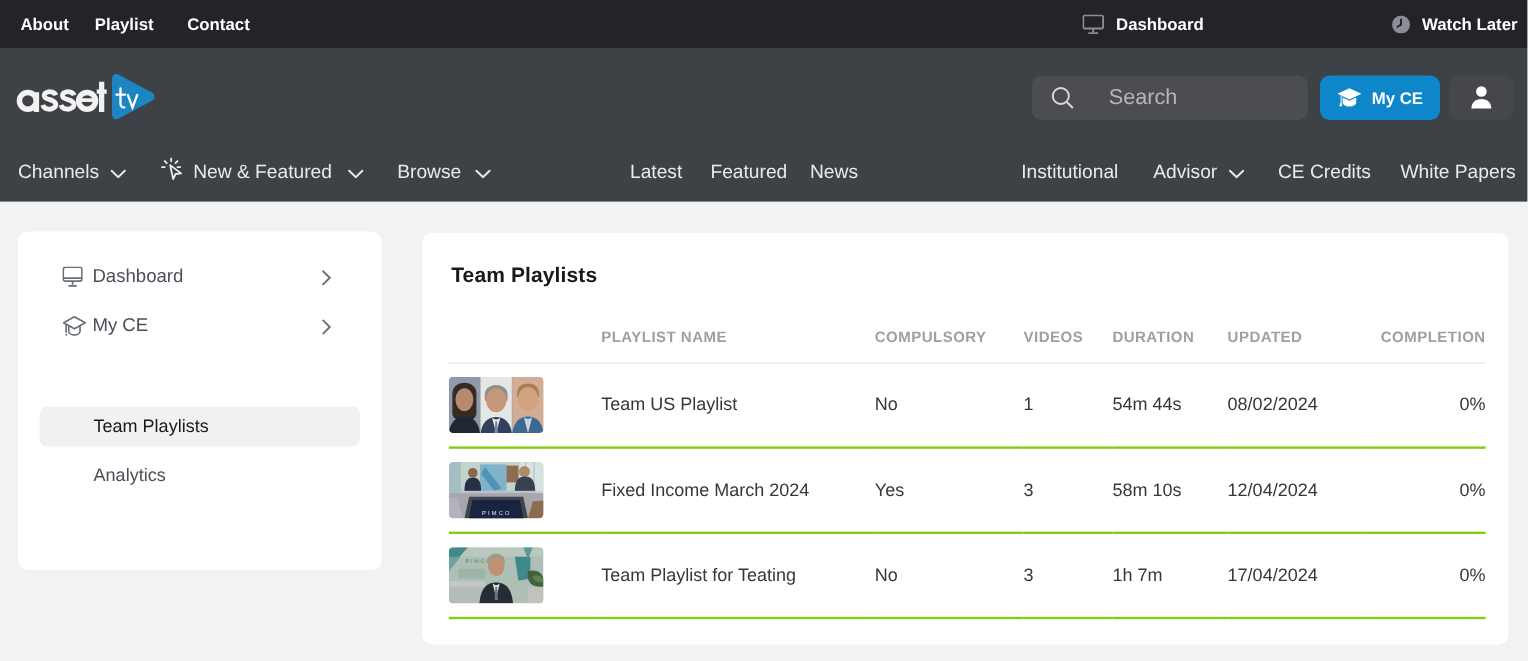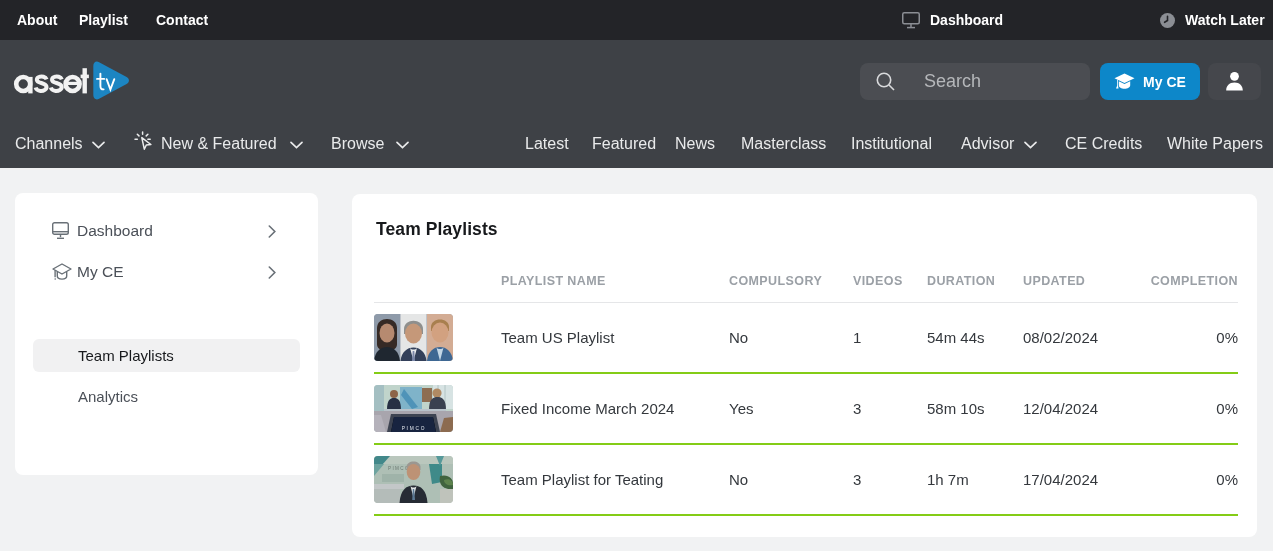--- a/index.html
+++ b/index.html
@@ -126,21 +126,20 @@
     <svg class="chev" style="left:290px" width="13" height="8" viewBox="0 0 13 8" fill="none" stroke="#e9eaeb" stroke-width="1.7" stroke-linecap="round">
         <path d="M1 1.3 L6.5 6.6 L12 1.3"></path>
       </svg>
     <span class="ni" style="left:331px">Browse</span>
     <svg class="chev" style="left:396px" width="13" height="8" viewBox="0 0 13 8" fill="none" stroke="#e9eaeb" stroke-width="1.7" stroke-linecap="round">
         <path d="M1 1.3 L6.5 6.6 L12 1.3"></path>
       </svg>
     <span class="ni" style="left:525px">Latest</span>
     <span class="ni" style="left:592px">Featured</span>
     <span class="ni" style="left:675px">News</span>
-    <span class="ni" style="left:741px">Masterclass</span>
     <span class="ni" style="left:851px">Institutional</span>
     <span class="ni" style="left:961px">Advisor</span>
     <svg class="chev" style="left:1024px" width="13" height="8" viewBox="0 0 13 8" fill="none" stroke="#e9eaeb" stroke-width="1.7" stroke-linecap="round">
         <path d="M1 1.3 L6.5 6.6 L12 1.3"></path>
       </svg>
     <span class="ni" style="left:1065px">CE Credits</span>
     <span class="ni" style="left:1167px">White Papers</span>
   </div>
 </div>
 

